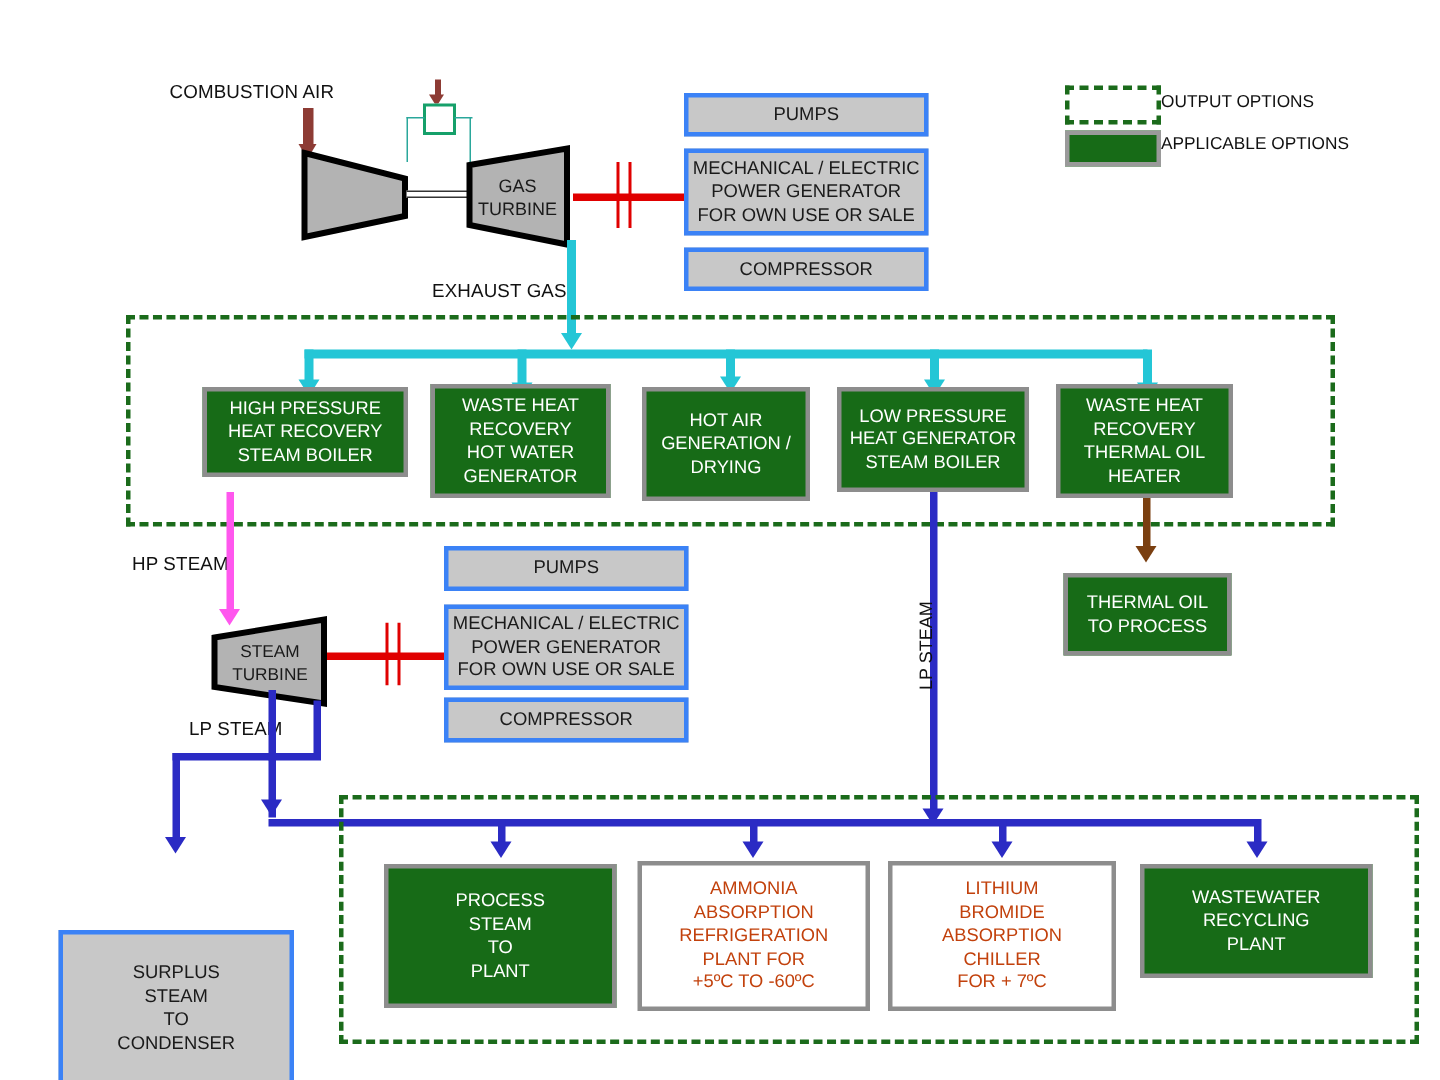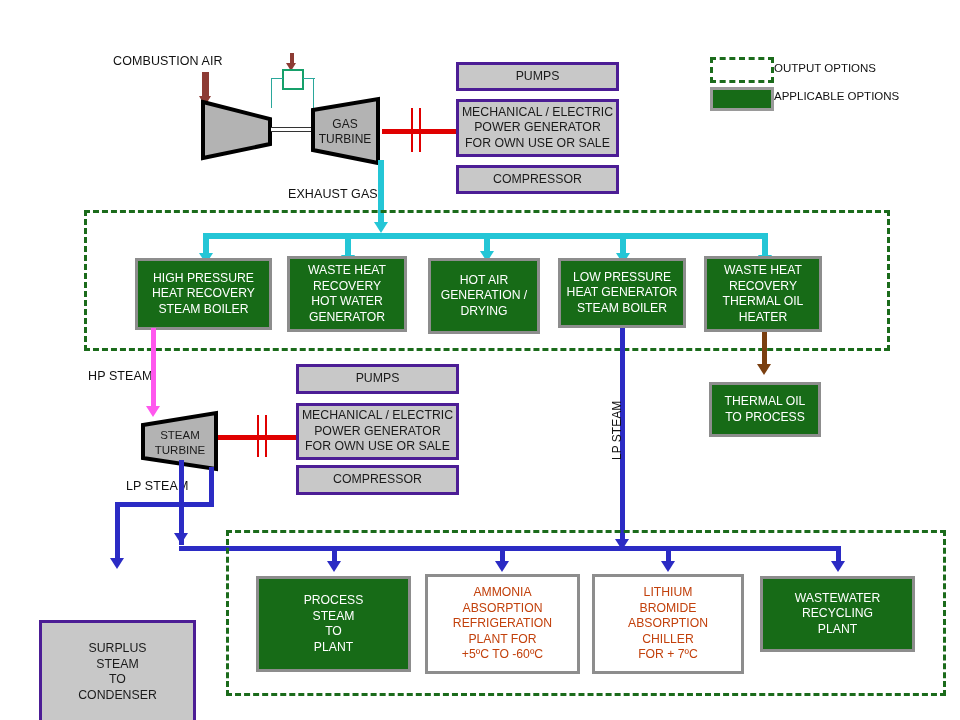--- a/index.html
+++ b/index.html
@@ -32,21 +32,21 @@
     display:flex;align-items:center;justify-content:center;
     text-align:center;
     box-sizing:border-box;
     font-size:12px;
     line-height:15.5px;
     white-space:pre-line;
   }
   
   .box.grey{
     background:#c8c8c8;
-    border:3px solid #4c1d95;
+    border:3px solid #3b82f6;
     color:#1a1a1a;
     font-size:12.3px;
   }
   
   .box.green{
     background:#176b17;
     border:3px solid #8d8d8d;
     color:#ffffff;
     font-size:12.2px;
   }
@@ -192,21 +192,21 @@
   <div class="arw down cyA" style="left:480px;top:251px;"></div>
 
   <div class="vline cy" style="left:620px;top:233px;height:24px;border-left-width:6px;"></div>
   <div class="arw down cyA" style="left:616px;top:253px;"></div>
 
   <div class="vline cy" style="left:762px;top:233px;height:26px;border-left-width:6px;"></div>
   <div class="arw down cyA" style="left:758px;top:255px;"></div>
 
   <div class="dashzone" style="left:84px;top:210px;width:800px;height:135px;"></div>
 
-  <div class="box green" style="left:135px;top:258px;width:137px;height:72px;">HIGH PRESSURE
+  <div class="box green" style="left:135px;top:258px;width:137px;height:60px;">HIGH PRESSURE
 HEAT  RECOVERY
 STEAM  BOILER</div>
   <div class="box green" style="left:287px;top:256px;width:120px;height:76px;">WASTE  HEAT
 RECOVERY
 HOT WATER
 GENERATOR</div>
   <div class="box green" style="left:428px;top:258px;width:112px;height:76px;">HOT AIR
 GENERATION  /
 DRYING</div>
   <div class="box green" style="left:558px;top:258px;width:128px;height:70px;">LOW PRESSURE

